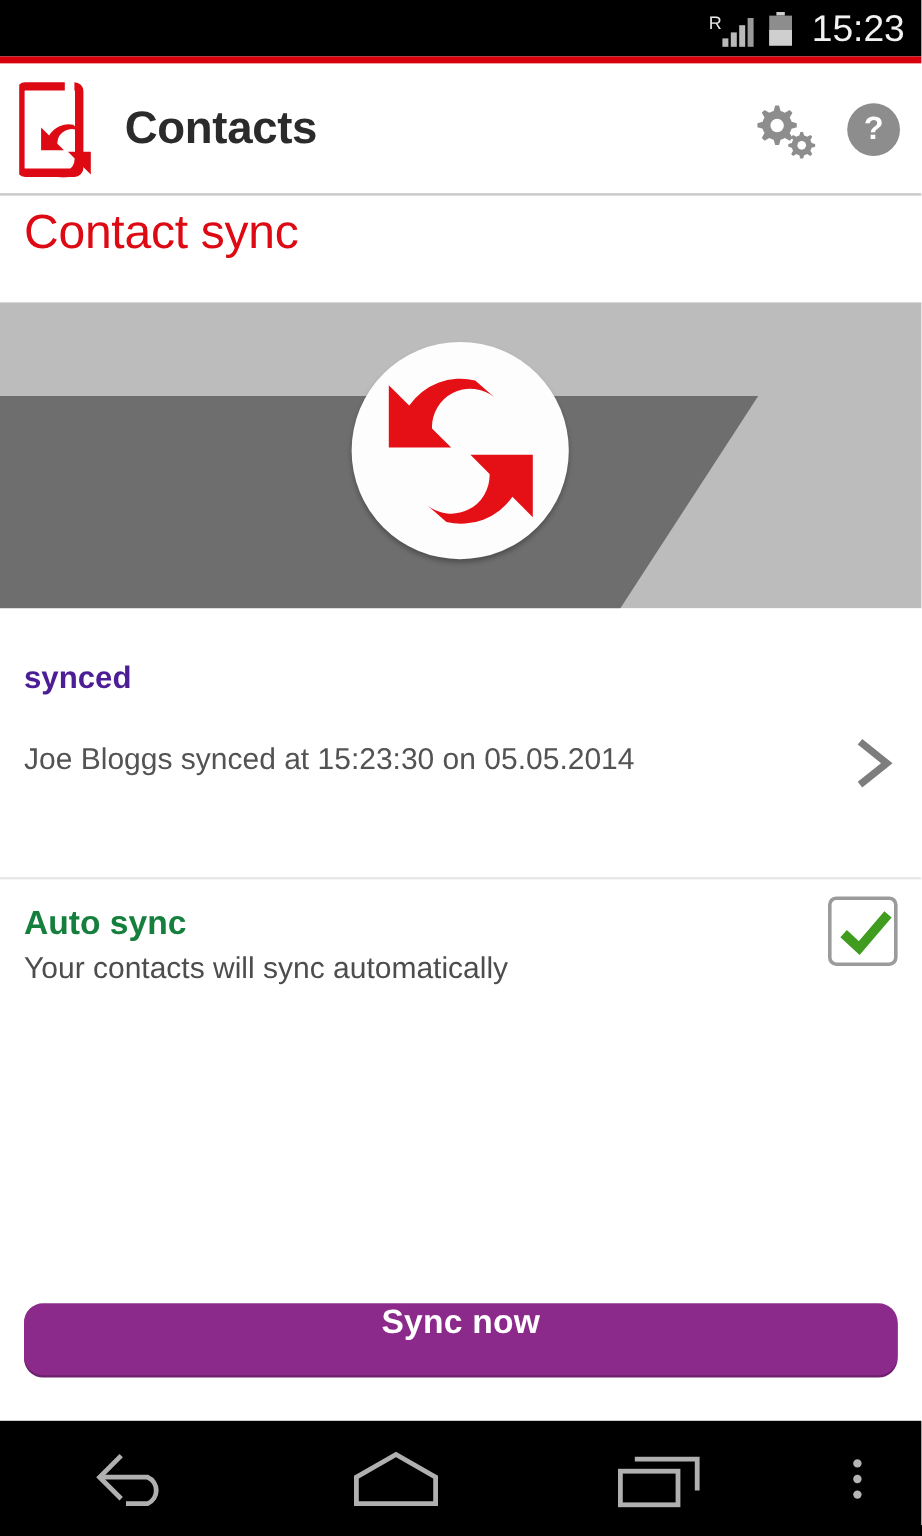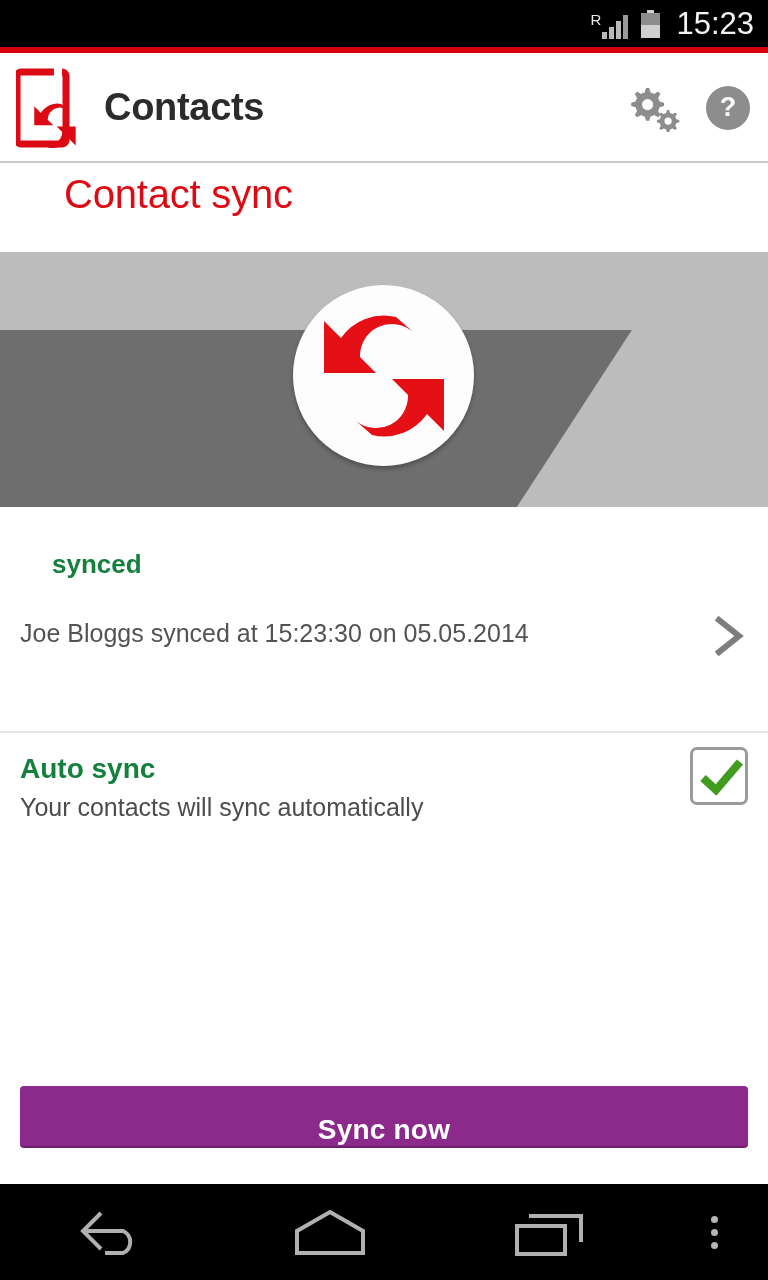--- a/index.html
+++ b/index.html
@@ -62,21 +62,21 @@
   .helpbtn {
     width:44px; height:44px; border-radius:50%; background:#8d8d8d;
     display:flex; align-items:center; justify-content:center;
   }
   .helpbtn span { color:#fff; font-size:27px; font-weight:bold; line-height:1; }
   .appbar-divider { position:absolute; top:161px; left:0; width:768px; height:2px; background:#c9c9c9; }
 
   
   .page-title {
     position:absolute; top:172px; left:20px;
-    font-size:40px; color:#dd0a14; font-weight:400; letter-spacing:-0.2px;margin-left:44px;
+    font-size:40px; color:#dd0a14; font-weight:400; letter-spacing:-0.2px;
   }
 
   
   .hero {
     position:absolute; top:252px; left:0; width:768px; height:255px;
     background:#bcbcbc; overflow:hidden;
   }
   .hero-shadow {
     position:absolute; left:-290px; top:78px; width:740px; height:560px;
     background:#6e6e6e;
@@ -88,21 +88,21 @@
     box-shadow:0 3px 4px rgba(0,0,0,.28);
   }
   .hero-circle .syncmark { position:absolute; left:27px; top:30px; }
 
   
   .info-block { position:absolute; top:507px; left:0; width:768px; height:226px; background:#fff; }
   .count-row {
     position:absolute; top:42px; left:20px; display:flex; align-items:baseline; gap:14px;
   }
   .count-num { font-size:42px; color:#dd0a14; font-weight:400; letter-spacing:-0.5px; }
-  .count-label { font-size:26px; color:#15803d; font-weight:bold;margin-left:32px; }
+  .count-label { font-size:26px; color:#4c1d95; font-weight:bold; }
   .sync-detail {
     position:absolute; top:112px; left:20px; font-size:25px; color:#535353; font-weight:400;
   }
   .chevron-right {
     position:absolute; top:108px; right:22px; width:34px; height:42px;
   }
   .info-divider { position:absolute; top:731px; left:0; width:768px; height:2px; background:#e6e6e6; }
 
   
   .autosync-row { position:absolute; top:733px; left:0; width:768px; height:110px; background:#fff; }
@@ -110,22 +110,22 @@
   .autosync-sub { position:absolute; top:60px; left:20px; font-size:25px; color:#4d4d4d; font-weight:400; }
   .checkbox {
     position:absolute; top:14px; right:20px; width:58px; height:58px;
     border:3px solid #9b9b9b; border-radius:7px; background:#fff;
   }
   .checkbox svg { position:absolute; left:6px; top:8px; }
 
   
   .sync-now {
     position:absolute; top:1086px; left:20px; width:728px; height:60px;
-    background:#8c2a8c; border-radius:4px;
-    display:flex; align-items:flex-end; justify-content:center;
+    background:#8c2a8c; border-radius:16px;
+    display:flex; align-items:flex-start; justify-content:center;
     border:none; cursor:pointer;
     box-shadow:0 2px 0 #6e1f6e;
   }
   .sync-now span { color:#fff; font-size:28px; font-weight:bold; letter-spacing:0.2px; }
 
   
   .navbar {
     position:absolute; bottom:0; left:0; width:768px; height:96px;
     background:#000; display:flex; align-items:center;
   }

